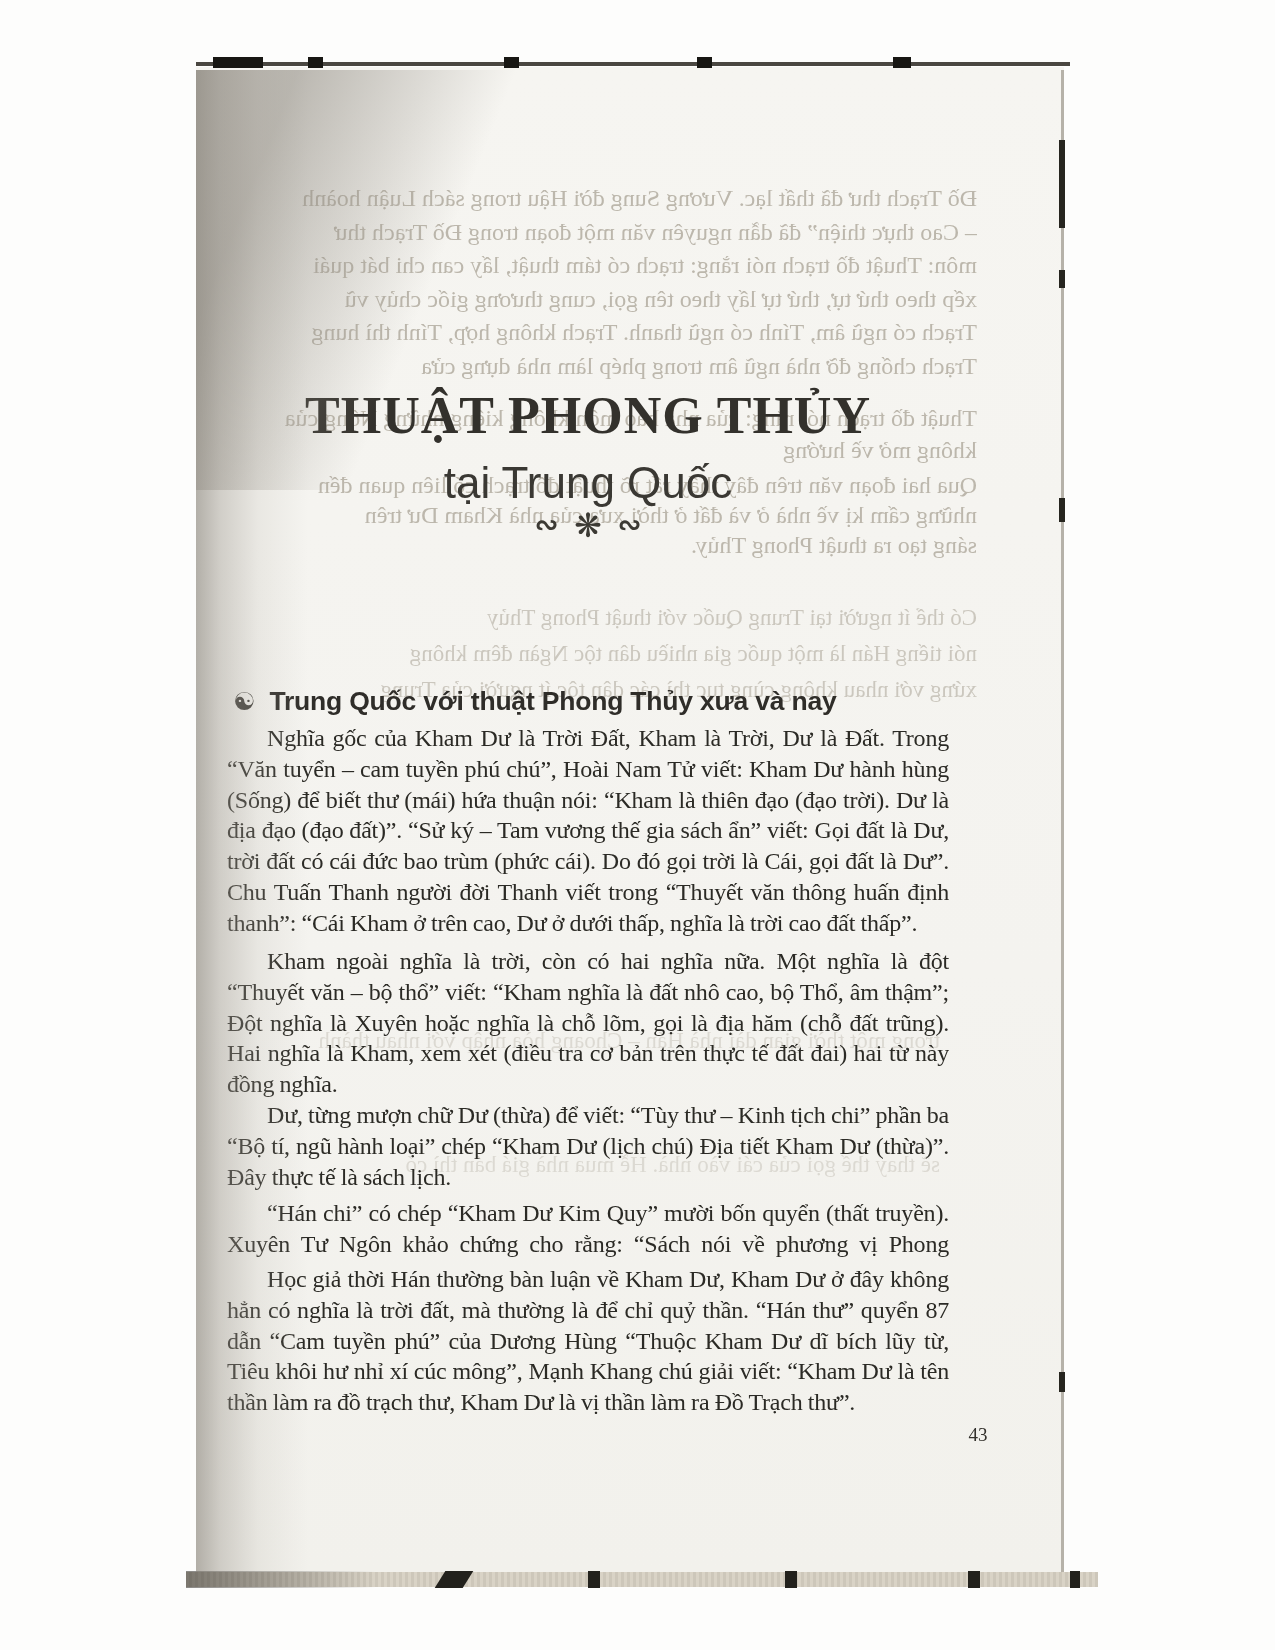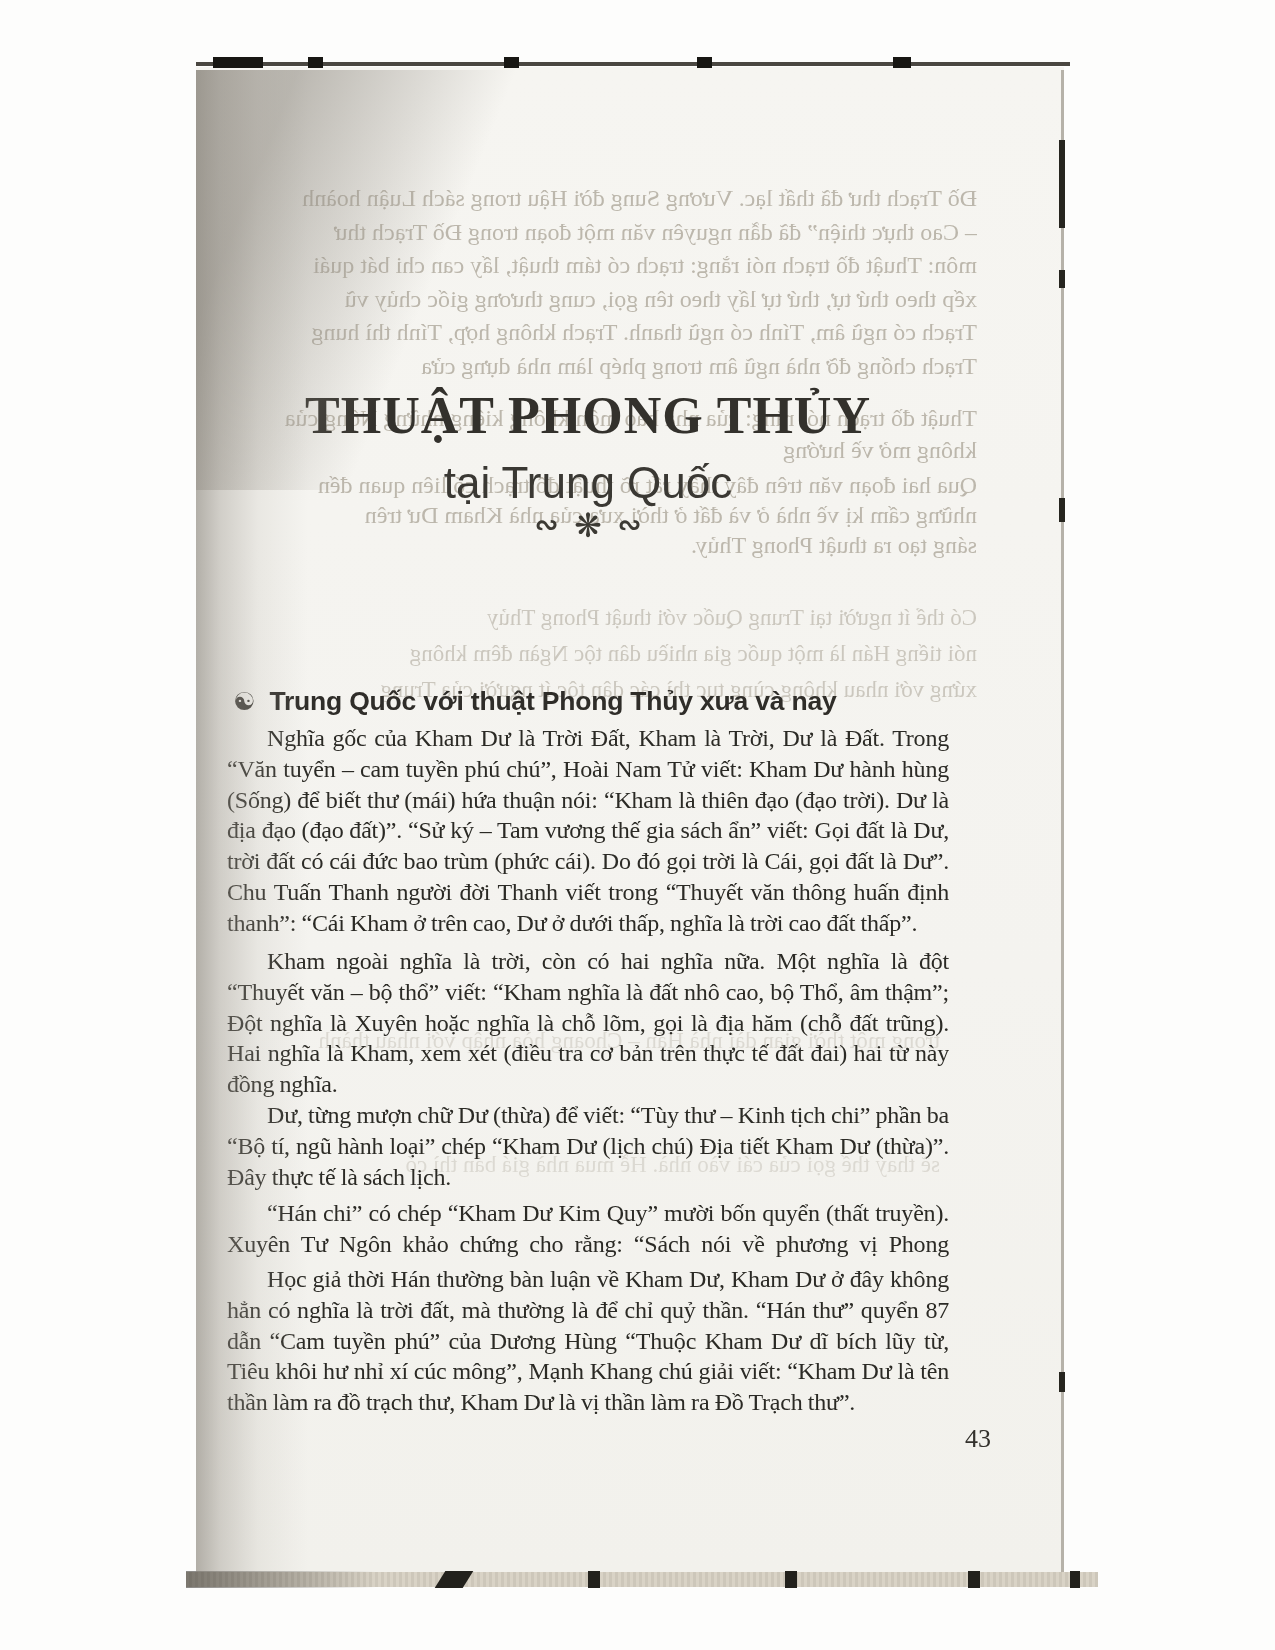--- a/index.html
+++ b/index.html
@@ -51,21 +51,21 @@
     font-size:26.5px;color:#2f2d29;letter-spacing:-.2px;white-space:nowrap;}
   
   .para{left:227px;width:722px;z-index:3;color:#2b2a25;
     font-size:24px;letter-spacing:-.2px;word-spacing:-.5px;}
   .bl{height:30.8px;line-height:30.8px;text-align:justify;text-align-last:justify;
     overflow:hidden;white-space:normal;}
   .bl.first{text-indent:40px;}
   .bl.last{text-align-last:left;}
   .p1{top:723px;} .p2{top:946px;} .p3{top:1100px;} .p4{top:1198px;} .p5{top:1264px;}
   .page-number{left:950px;top:1424px;width:56px;text-align:center;z-index:3;
-    font-size:26px;color:#33312c;font-family:Liberation Serif, serif;}
+    font-size:19px;color:#33312c;font-family:Liberation Serif, serif;}
 </style>
 </head>
 <body>
 
 <div class="abs page"></div>
 
 <div class="abs top-edge"></div>
 <div class="abs tmark" style="left:213px;width:50px;"></div>
 <div class="abs tmark" style="left:308px;width:15px;"></div>
 <div class="abs tmark" style="left:504px;width:15px;"></div>

